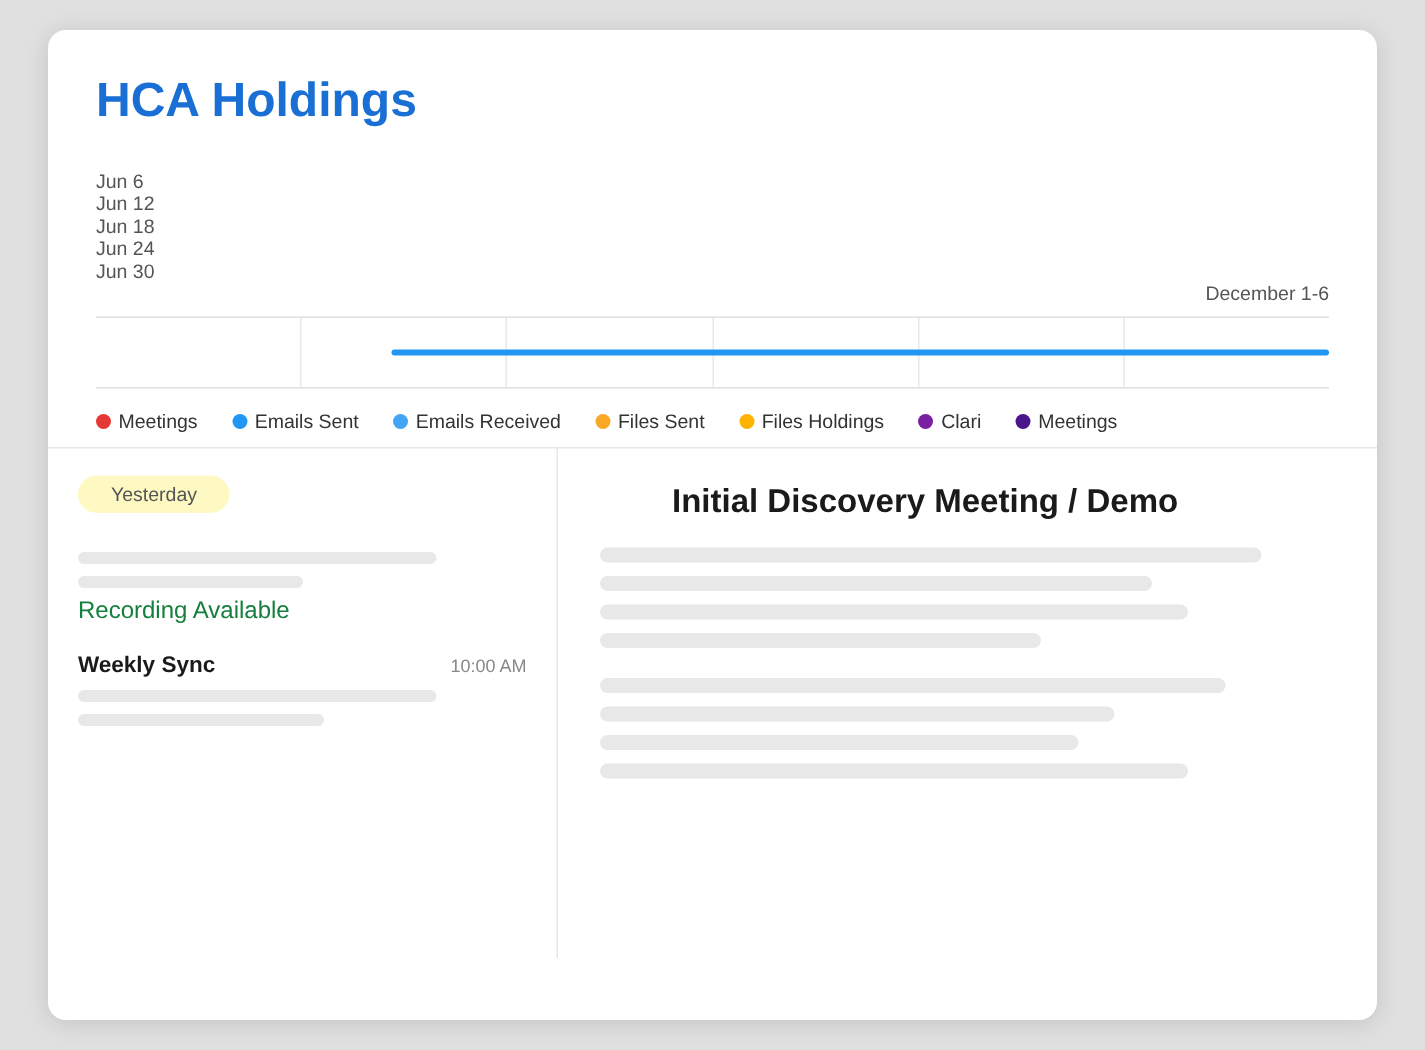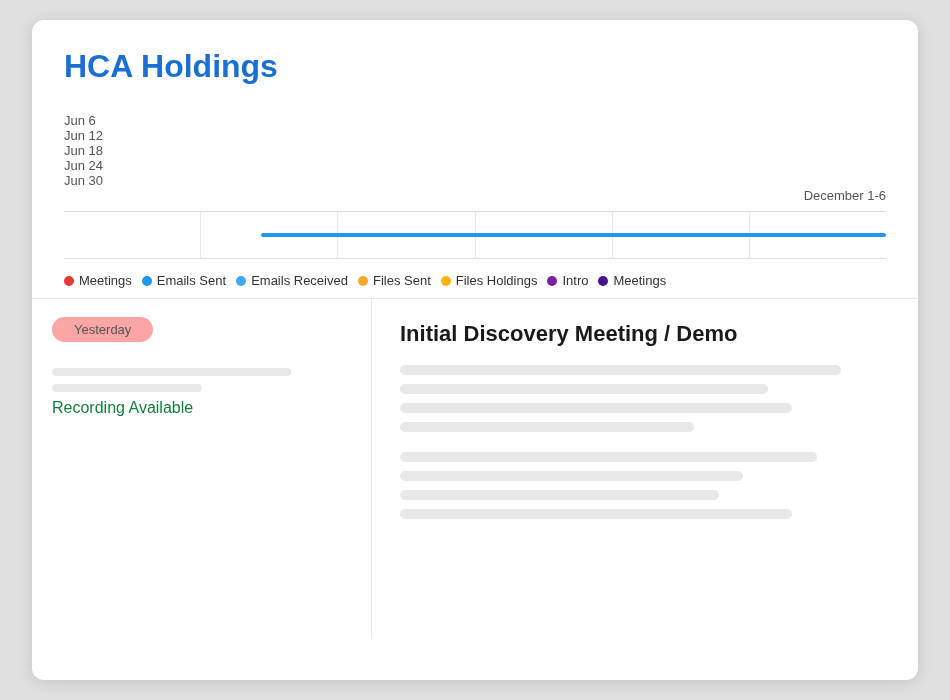--- a/index.html
+++ b/index.html
@@ -70,21 +70,21 @@
       transform: translateY(-50%);
       left: 24%;
       right: 0;
       height: 4px;
       background: #2196f3;
       border-radius: 2px;
     }
     .legend {
       display: flex;
       flex-wrap: wrap;
-      gap: 10px;
+      gap: 23px;
       padding: 14px 0 10px 0;
       align-items: center;
     }
     .legend-item {
       display: flex;
       align-items: center;
       gap: 5px;
       font-size: 13px;
       color: #333;
     }
@@ -104,21 +104,21 @@
       min-height: 340px;
     }
     .left-panel {
       width: 340px;
       min-width: 340px;
       border-right: 1px solid #e8e8e8;
       padding: 18px 20px;
     }
     .date-badge {
       display: inline-block;
-      background: #fca5a5;
+      background: #fef9c3;
       border-radius: 16px;
       padding: 5px 22px;
       font-size: 13px;
       color: #555;
       font-weight: 500;
       margin-bottom: 18px;
     }
     .meeting-item {
       margin-bottom: 18px;
     }
@@ -151,20 +151,21 @@
     }
     .right-panel {
       flex: 1;
       padding: 22px 28px;
     }
     .detail-title {
       font-size: 22px;
       font-weight: 700;
       color: #1a1a1a;
       margin-bottom: 18px;
+      margin-left: 48px;
     }
     .detail-skeleton-group {
       margin-bottom: 20px;
     }
     .detail-skeleton {
       height: 10px;
       background: #e8e8e8;
       border-radius: 5px;
       margin-bottom: 9px;
     }
@@ -216,40 +217,47 @@
         <div class="legend-item">
           <span class="legend-dot" style="background:#f9a825"></span>
     <span>Files Sent</span>
         </div>
         <div class="legend-item">
           <span class="legend-dot" style="background:#ffb300"></span>
     <span>Files Holdings</span>
         </div>
         <div class="legend-item">
           <span class="legend-dot" style="background:#7b1fa2"></span>
-    <span>Intro</span>
+    <span>Clari</span>
         </div>
         <div class="legend-item">
           <span class="legend-dot" style="background:#4a148c"></span>
     <span>Meetings</span>
         </div>
       </div>
   </div>
 
   <hr class="divider">
 
   <div class="main-content">
 
     <div class="left-panel">
       <div class="date-badge">Yesterday</div>
       
     <div class="meeting-item">
           <div class="skeleton-line" style="width: 80%;"></div>
           <div class="skeleton-line" style="width: 50%;"></div>
           <div class="recording-label">Recording Available</div>
+        </div><div class="meeting-item">
+          <div class="meeting-row">
+            <span class="meeting-name">Weekly Sync</span>
+            <span class="meeting-time">10:00 AM</span>
+          </div>
+          <div class="skeleton-line" style="width: 80%;"></div>
+          <div class="skeleton-line" style="width: 55%;"></div>
         </div></div>
 
     <div class="right-panel">
       <div class="detail-title">Initial Discovery Meeting / Demo</div>
 
     <div class="detail-skeleton-group">
           <div class="detail-skeleton" style="width: 90%;"></div>
           <div class="detail-skeleton" style="width: 75%;"></div>
           <div class="detail-skeleton" style="width: 80%;"></div>
           <div class="detail-skeleton" style="width: 60%;"></div>

